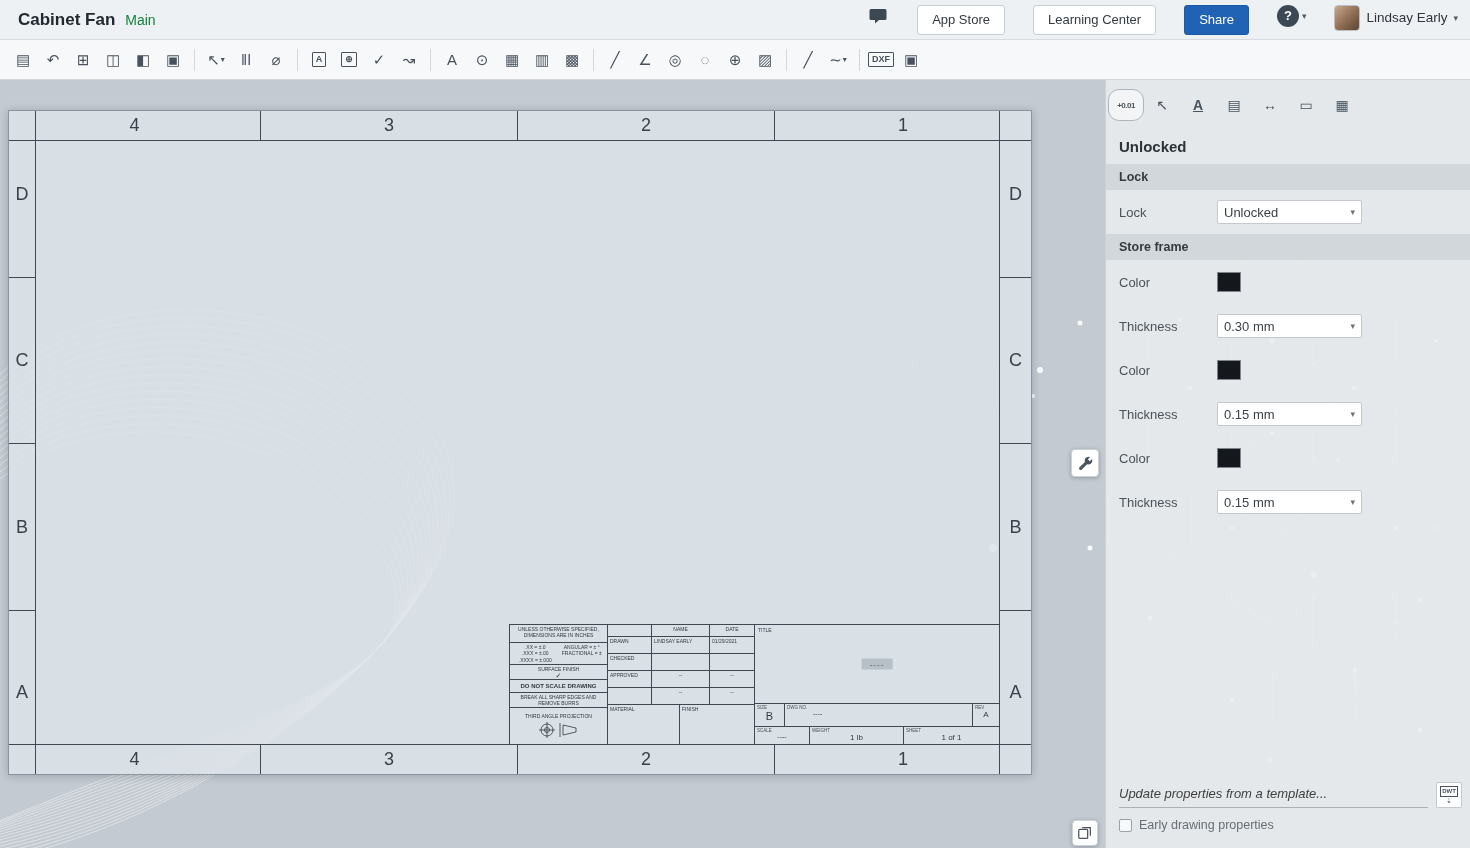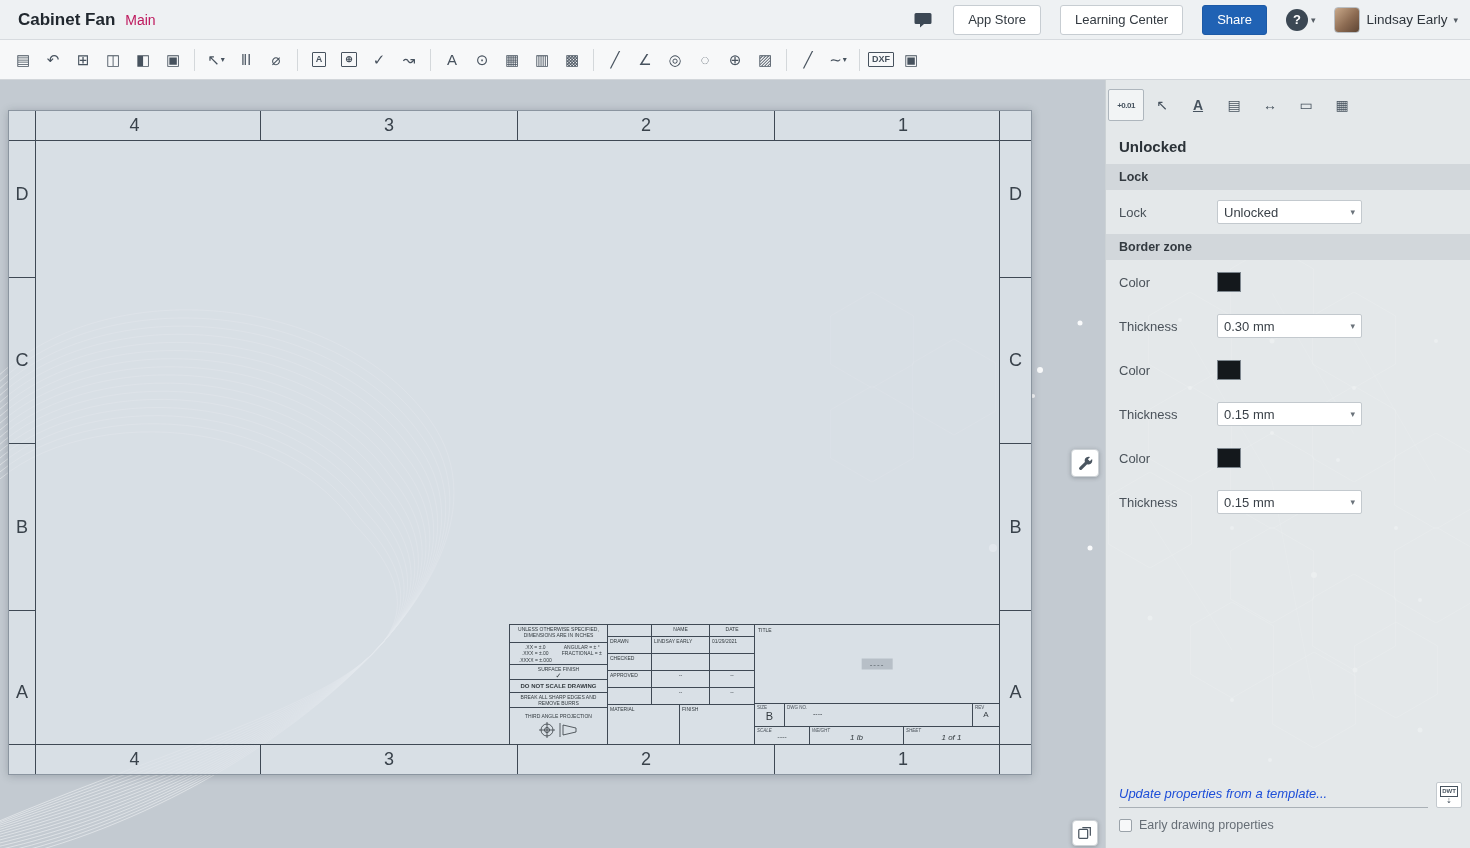--- a/index.html
+++ b/index.html
@@ -4,22 +4,22 @@
 <style>
   * { margin:0; padding:0; box-sizing:border-box; }
   html,body { width:1470px; height:848px; overflow:hidden;
     font-family:"Liberation Sans", sans-serif; background:#c3cad1; }
 
   
   .topbar { position:absolute; top:0; left:0; width:1470px; height:40px;
     background:#eef1f3; border-bottom:1px solid #d7dbdf; display:flex;
     align-items:center; z-index:40; }
   .doc-title { font-size:17px; font-weight:bold; color:#21282f; margin-left:18px; }
-  .doc-sub { font-size:14px; color:#be185d; margin-left:10px; }
-  .topbar-right { margin-left:auto; display:flex; align-items:center; gap:19px; padding-right:12px; }
+  .doc-sub { font-size:14px; color:#15803d; margin-left:10px; }
+  .topbar-right { margin-left:auto; display:flex; align-items:flex-start; gap:28px; padding-right:12px; }
   .chat-icon { width:22px; height:22px; display:flex; align-items:center; justify-content:center; cursor:pointer; }
   .top-btn { height:30px; padding:0 14px; background:#fff; border:1px solid #c7cdd2;
     border-radius:3px; font-size:13px; color:#333a41; display:flex; align-items:center; cursor:pointer; }
   .share-btn { background:#2062b4; border-color:#1d5aa6; color:#fff; }
   .help-wrap { display:flex; align-items:center; gap:3px; cursor:pointer; }
   .help-circle { width:22px; height:22px; border-radius:50%; background:#3c4854; color:#fff;
     font-size:13px; font-weight:bold; display:flex; align-items:center; justify-content:center; }
   .caret { font-size:9px; color:#555d64; }
   .user-wrap { display:flex; align-items:center; gap:6px; cursor:pointer; }
   .avatar { width:26px; height:26px; border-radius:4px;
@@ -76,50 +76,50 @@
   .lblc { width:44px; } .namec { width:58px; } .datec { flex:1; }
   .hdr-c { text-align:center; }
   .tb-mat { display:flex; flex:1; }
   .tb-mat > div { border-right:1px solid #3f4954; padding:1px 2px; }
   .tb-mat > div:last-child { border-right:none; }
   .tb-titlearea { height:79px; border-bottom:1px solid #3f4954; position:relative; }
   .tb-titlearea .tiny { position:absolute; top:2px; left:3px; }
   .title-chip { position:absolute; top:50%; left:50%; transform:translate(-50%,-50%);
     background:#b7bfc7; color:#525a61; font-size:8px; letter-spacing:1px; padding:1px 8px; }
   .sizerow { height:23px; display:flex; border-bottom:1px solid #3f4954; }
-  .scalerow { flex:1; display:flex;font-style:italic; }
+  .scalerow { flex:1; display:flex; }
   .fcell { border-right:1px solid #3f4954; position:relative; padding:1px 2px; }
   .fcell:last-child { border-right:none; }
   .flabel { font-size:4.5px; color:#4a525a; display:block; }
   .fval { display:block; text-align:center; }
 
   
   .panel { position:absolute; top:80px; right:0; width:365px; height:768px;
     background:rgba(233,236,238,.86); z-index:5; display:flex; flex-direction:column;
     border-left:1px solid rgba(160,168,175,.35); }
   .panel-title { margin-top:9px; text-align:center; font-size:15px; font-weight:bold; color:#2a6bb7; }
   .panel-tabs { display:flex; margin:9px 0 0 2px; }
   .ptab { width:36px; height:32px; display:flex; align-items:center; justify-content:center;
     color:#46525e; font-size:14px; cursor:pointer; border:1px solid transparent; border-radius:2px; }
-  .ptab.active { background:#f2f4f5; border-color:#aeb6bd; }
+  .ptab.active { background:#f2f4f5; border-color:#aeb6bd;border-radius:11px; }
   .ptab .small-txt { font-size:8px; font-weight:bold; letter-spacing:-0.5px; }
   .ptab .und { text-decoration:underline; font-weight:bold; }
   .panel-section-title { margin:17px 0 9px 13px; font-size:15px; font-weight:bold; color:#2b3238; }
   .group-header { height:26px; background:#d2d7db; display:flex; align-items:center;
     padding-left:13px; font-size:12.5px; font-weight:bold; color:#333a40; }
   .prop-row { display:flex; align-items:center; height:24px; margin:10px 0 10px 13px; }
   .prop-label { width:98px; font-size:13px; color:#4a525a; }
   .select { width:145px; height:24px; background:#fff; border:1px solid #c3c9ce; border-radius:2px;
     display:flex; align-items:center; padding:0 6px; font-size:13px; color:#3a4148; cursor:pointer; }
   .select .sv { flex:1; }
   .select .caret { font-size:9px; color:#6a727a; }
   .swatch { width:24px; height:20px; border:1px solid #7d868e; cursor:pointer; }
   .panel-footer { margin-top:auto; padding-bottom:8px; }
   .template-row { display:flex; align-items:center; margin:0 8px 10px 13px; }
-  .template-field { flex:1; font-size:13px; font-style:italic; color:#1d4ed8;
+  .template-field { flex:1; font-size:13px; font-style:italic; color:#404040;
     border-bottom:1px solid #a9b0b6; padding:4px 0 6px 0; cursor:text; }
   .dwt-btn { width:26px; height:26px; margin-left:8px; background:#fff; border:1px solid #c3c9ce;
     border-radius:2px; display:flex; flex-direction:column; align-items:center; justify-content:center;
     cursor:pointer; color:#46525e; }
   .dwt-btn .pg { font-size:6px; font-weight:bold; border:1px solid #46525e; padding:0 1px; line-height:1.4; }
   .dwt-btn .ar { font-size:7px; line-height:1; }
   .check-row { display:flex; align-items:center; gap:7px; margin:0 0 8px 13px; }
   .checkbox { width:13px; height:13px; border:1px solid #9aa2a9; background:rgba(255,255,255,.7);
     border-radius:2px; cursor:pointer; }
   .check-label { font-size:12.5px; color:#666e76; }
@@ -515,21 +515,21 @@
     </div>
   <div class="prop-row">
     <span class="prop-label">Lock</span>
     <div class="select">
       <span class="sv">Unlocked</span>
       <span class="caret">▾</span>
     </div>
   </div>
 
   <div class="group-header">
-    <span>Border zone</span>
+    <span>Store frame</span>
     </div>
   <div class="prop-row">
     <span class="prop-label">Color</span>
     <div class="swatch" style="background-color: rgb(20, 24, 28);"></div>
   </div>
   <div class="prop-row">
     <span class="prop-label">Thickness</span>
     <div class="select">
       <span class="sv">0.30 mm</span>
       <span class="caret">▾</span>

